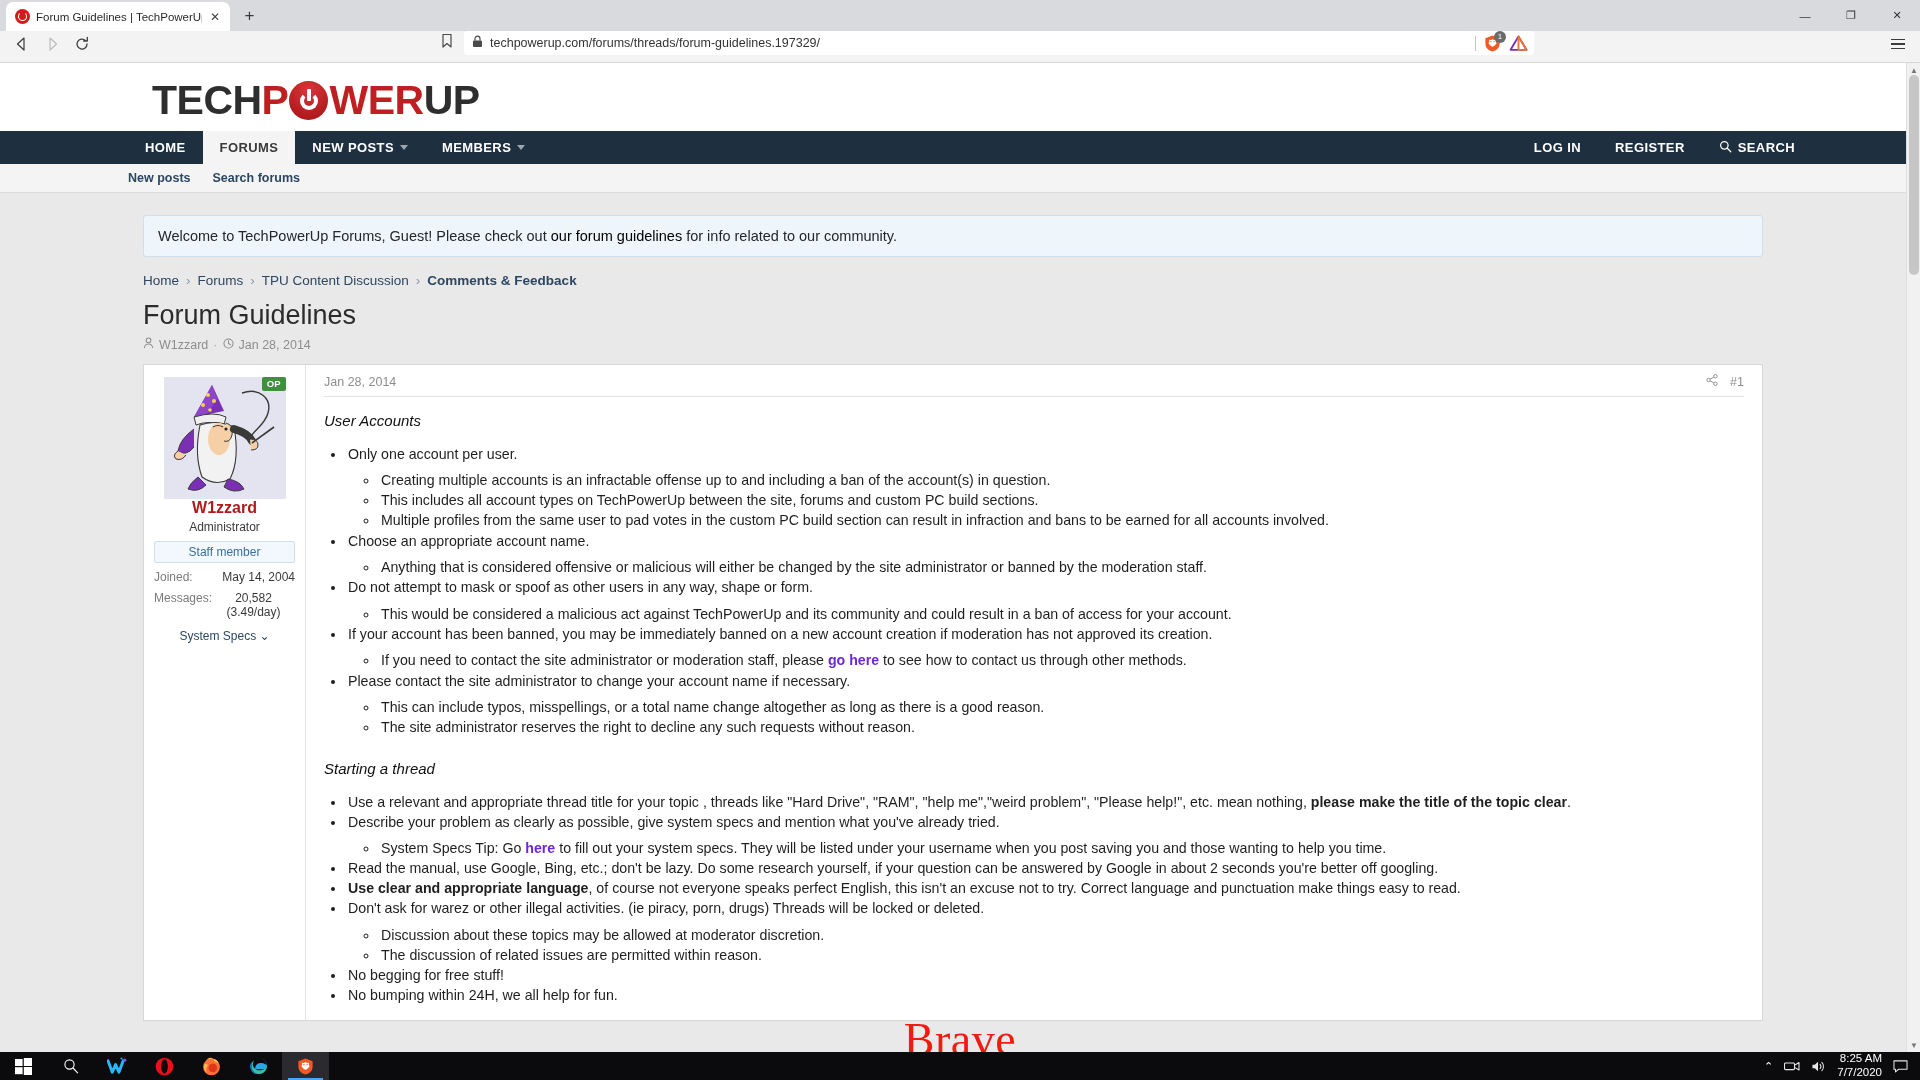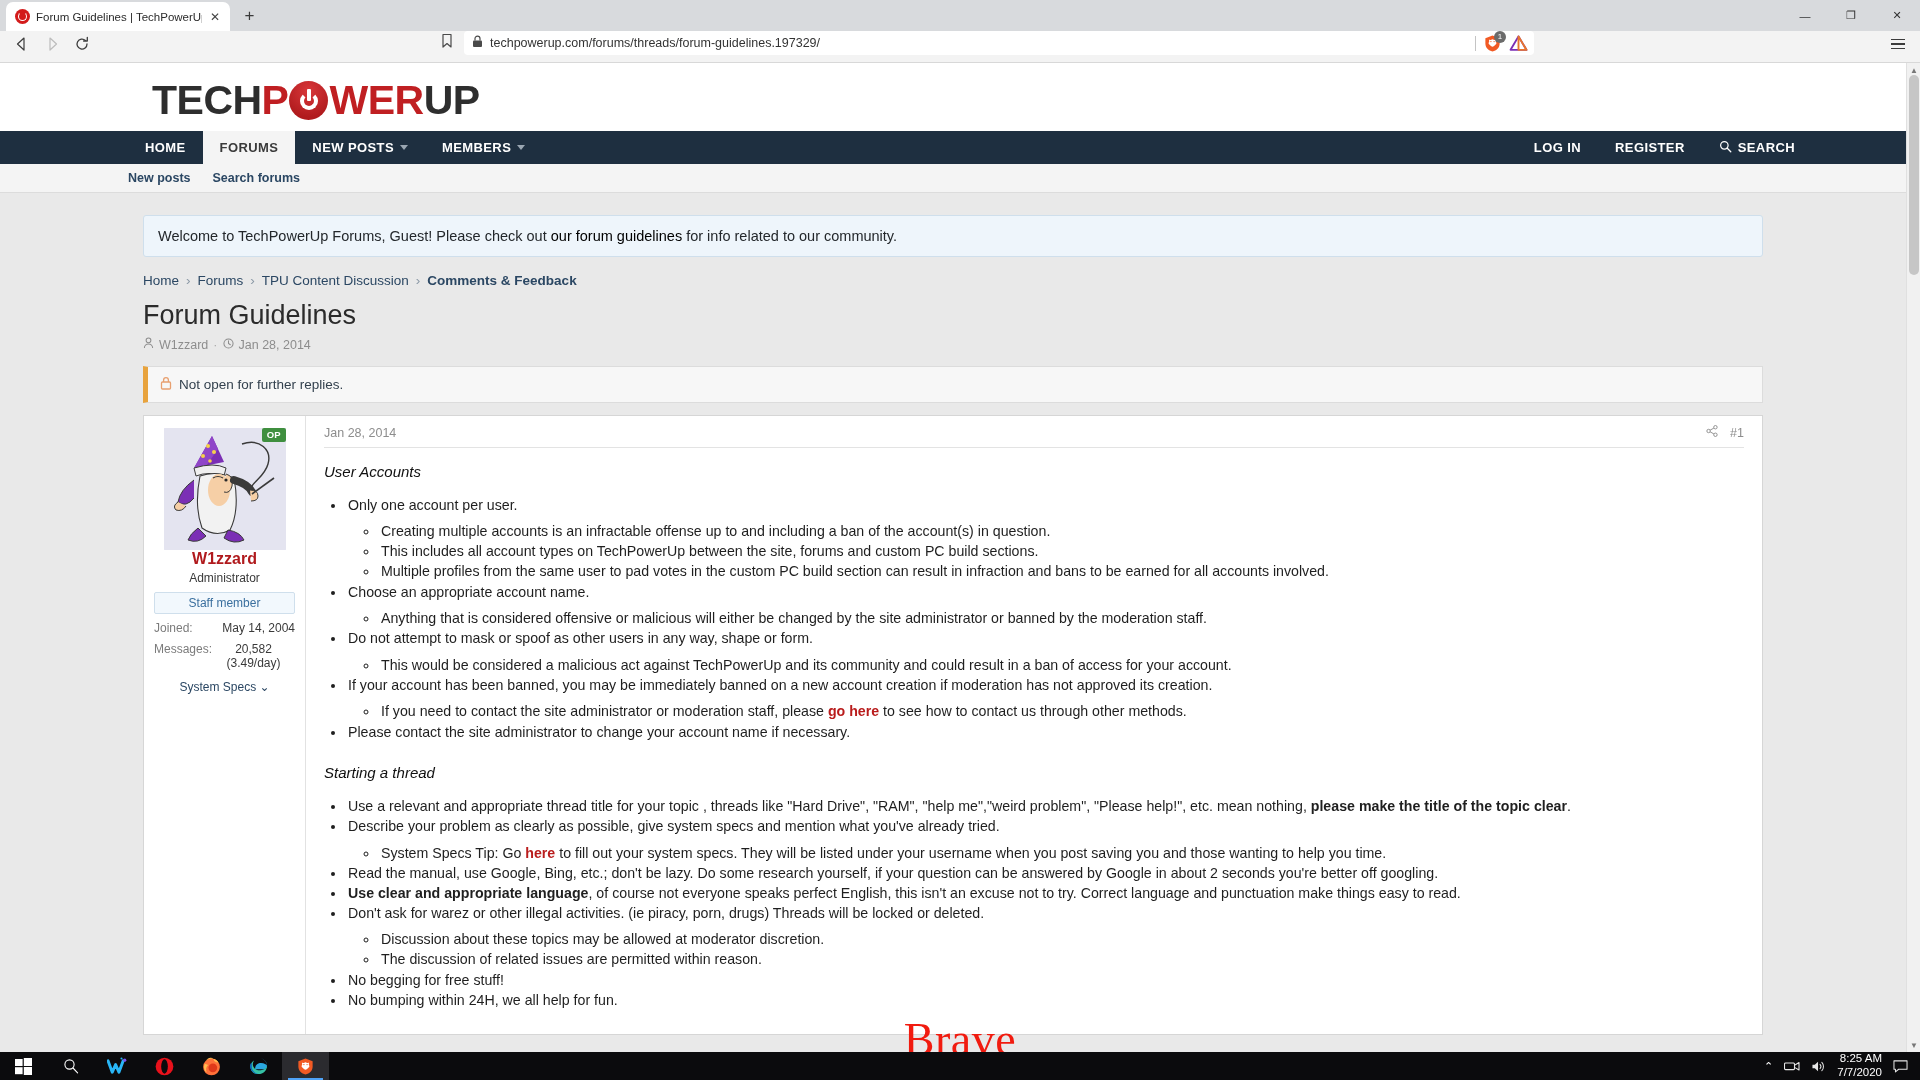--- a/index.html
+++ b/index.html
@@ -228,21 +228,21 @@
   }
   .post-head .pnum { margin-left: auto; display: flex; gap: 12px; align-items: center; }
   .post-head .pnum span { cursor: pointer; }
 
   .post-body { padding-top: 14px; font-size: 14.2px; color: #1f1f1f; line-height: 1.31; }
   .sec-head { font-style: italic; font-weight: normal; font-size: 15px; color: #101010; margin-bottom: 14px; }
   .sec-head.second { margin-top: 22px; }
   ul.l1 { list-style: disc; margin-left: 22px; }
   ul.l2 { list-style: circle; margin-left: 31px; margin-top: 8px; }
   ul.l1 > li, ul.l2 > li { margin: 0 0 1.5px 0; padding-left: 2px; }
-  .post-body a { color: #b91c1c; font-weight: bold; text-decoration: none; }
+  .post-body a { color: #6d28d9; font-weight: bold; text-decoration: none; }
   .post-body b { font-weight: bold; }
 
   
   .pscroll {
     width: 14px; flex: 0 0 14px; background: #f1f1f1;
     border-left: 1px solid #e0e0e0; position: relative; cursor: pointer;
   }
   .pscroll .thumb {
     position: absolute; left: 2px; width: 10px; top: 12px; height: 200px;
     background: #c6c6c6; border-radius: 5px;
@@ -446,29 +446,20 @@
             <span class="mdot">·</span>
             <span>
               <svg width="11" height="11" viewBox="0 0 12 12">
                   <circle cx="6" cy="6" r="5" fill="none" stroke="#8d8d8d" stroke-width="1.1"></circle>
                   <path d="M6 3 V6 L8 7.4" fill="none" stroke="#8d8d8d" stroke-width="1.1" stroke-linecap="round"></path>
                 </svg>
             </span>
             <span>Jan 28, 2014</span>
           </div>
 
-          <div class="locked">
-            <span>
-              <svg width="12" height="14" viewBox="0 0 12 14">
-                  <rect x="1.5" y="6" width="9" height="7" rx="1" fill="none" stroke="#e8a070" stroke-width="1.3"></rect>
-                  <path d="M3.6 6 V4 a2.4 2.4 0 0 1 4.8 0 V6" fill="none" stroke="#e8a070" stroke-width="1.3"></path>
-                </svg>
-            </span>
-            <span>Not open for further replies.</span>
-          </div>
 
           <div class="post">
 
             <div class="post-side">
               <div class="avatar-wrap">
                 <svg class="avatar" viewBox="0 0 122 122">
                   <rect width="122" height="122" fill="#e4e4f0"></rect>
                   <path d="M78 16 C96 10 108 22 104 36 C101 47 92 52 88 58" fill="none" stroke="#3a3a3a" stroke-width="1.4"></path>
                   <path d="M30 40 L48 8 L60 34 Z" fill="#7b2fb5"></path>
                   <path d="M30 40 L48 8 L54 21 L40 41 Z" fill="#8f45c8"></path>
@@ -550,20 +541,24 @@
                     </ul>
                   </li>
                   <li>
                     <span>If your account has been banned, you may be immediately banned on a new account creation if moderation has not approved its creation.</span>
                     <ul class="l2">
                       <li>If you need to contact the site administrator or moderation staff, please <a>go here</a> to see how to contact us through other methods.</li>
                     </ul>
                   </li>
                   <li>
                     <span>Please contact the site administrator to change your account name if necessary.</span>
+                    <ul class="l2">
+                      <li>This can include typos, misspellings, or a total name change altogether as long as there is a good reason.</li>
+                      <li>The site administrator reserves the right to decline any such requests without reason.</li>
+                    </ul>
                   </li>
                 </ul>
 
                 <div class="sec-head second">Starting a thread</div>
                 <ul class="l1">
                   <li>Use a relevant and appropriate thread title for your topic , threads like "Hard Drive", "RAM", "help me","weird problem", "Please help!", etc. mean nothing, <b>please make the title of the topic clear</b>.</li>
                   <li>
                     <span>Describe your problem as clearly as possible, give system specs and mention what you've already tried.</span>
                     <ul class="l2">
                       <li>System Specs Tip: Go <a>here</a> to fill out your system specs. They will be listed under your username when you post saving you and those wanting to help you time.</li>

